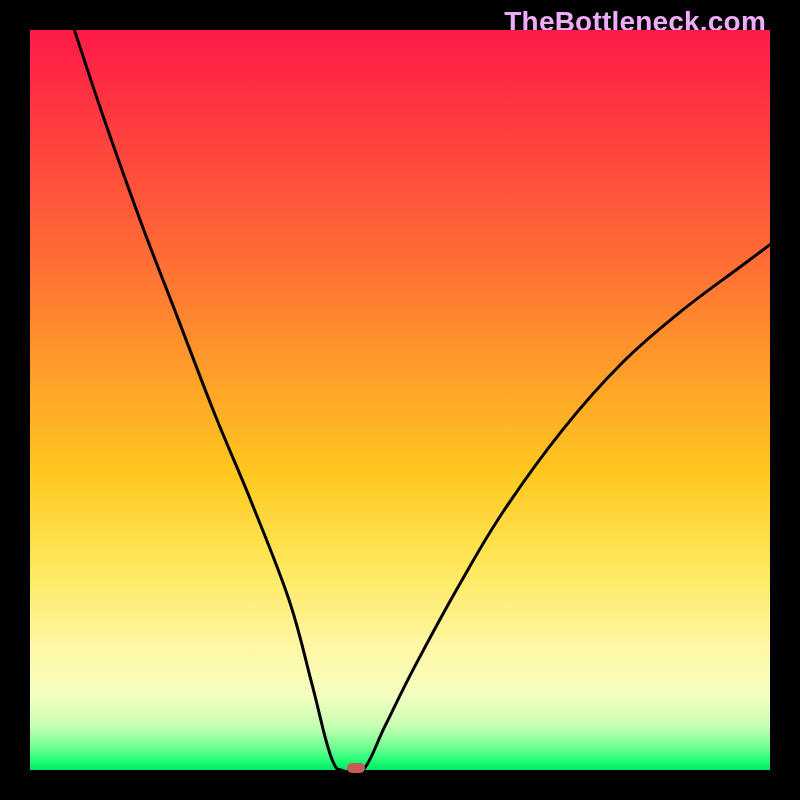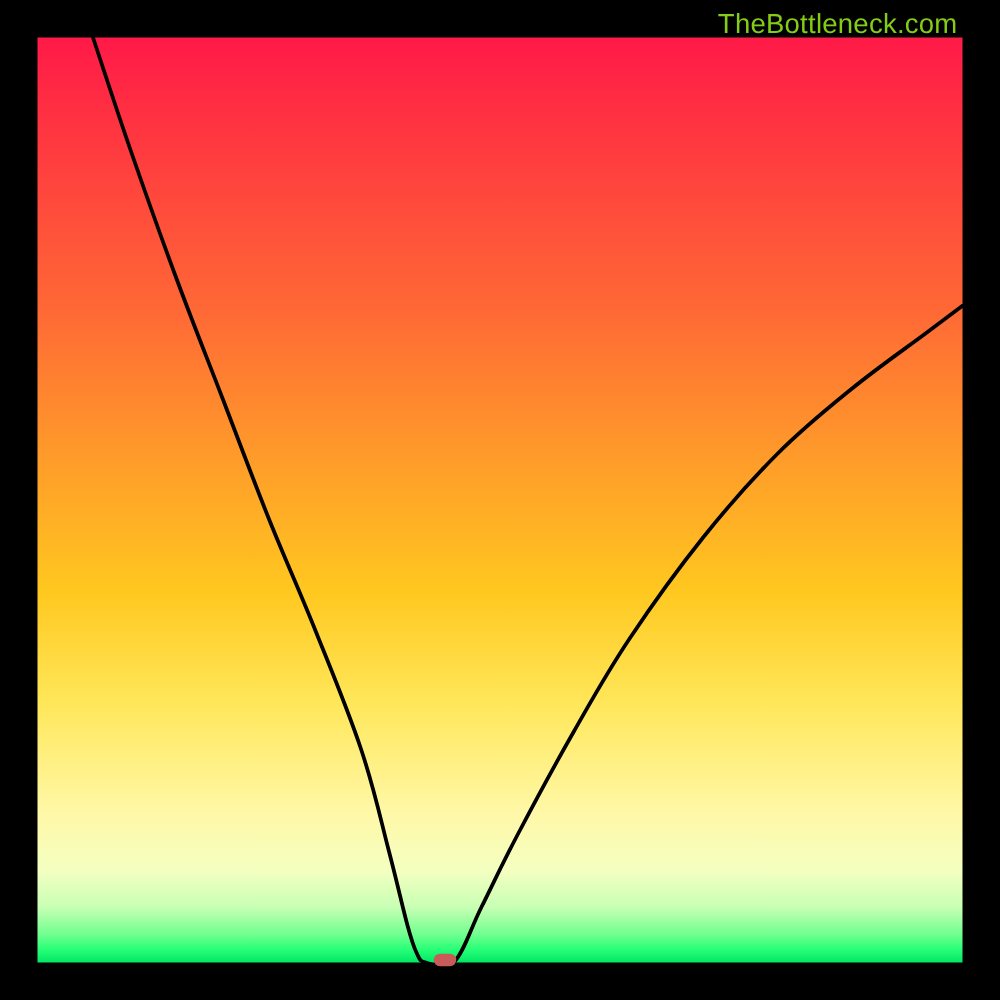--- a/index.html
+++ b/index.html
@@ -37,23 +37,23 @@
       #c8ffb4 94%,
       #6fff8f 97%,
       #2bff78 98.5%,
       #00e865 100%
     );
   }
   .watermark {
     position: absolute;
     top: 6px;
     right: 34px;
-    color: #84cc16;
-    font-size: 22px;
-    font-weight: 400;
+    color: #f0abfc;
+    font-size: 28px;
+    font-weight: 700;
     letter-spacing: 0.2px;
     user-select: none;
   }
   svg.curve {
     position: absolute;
     left: 0;
     top: 0;
     width: 740px;
     height: 740px;
     overflow: visible;

